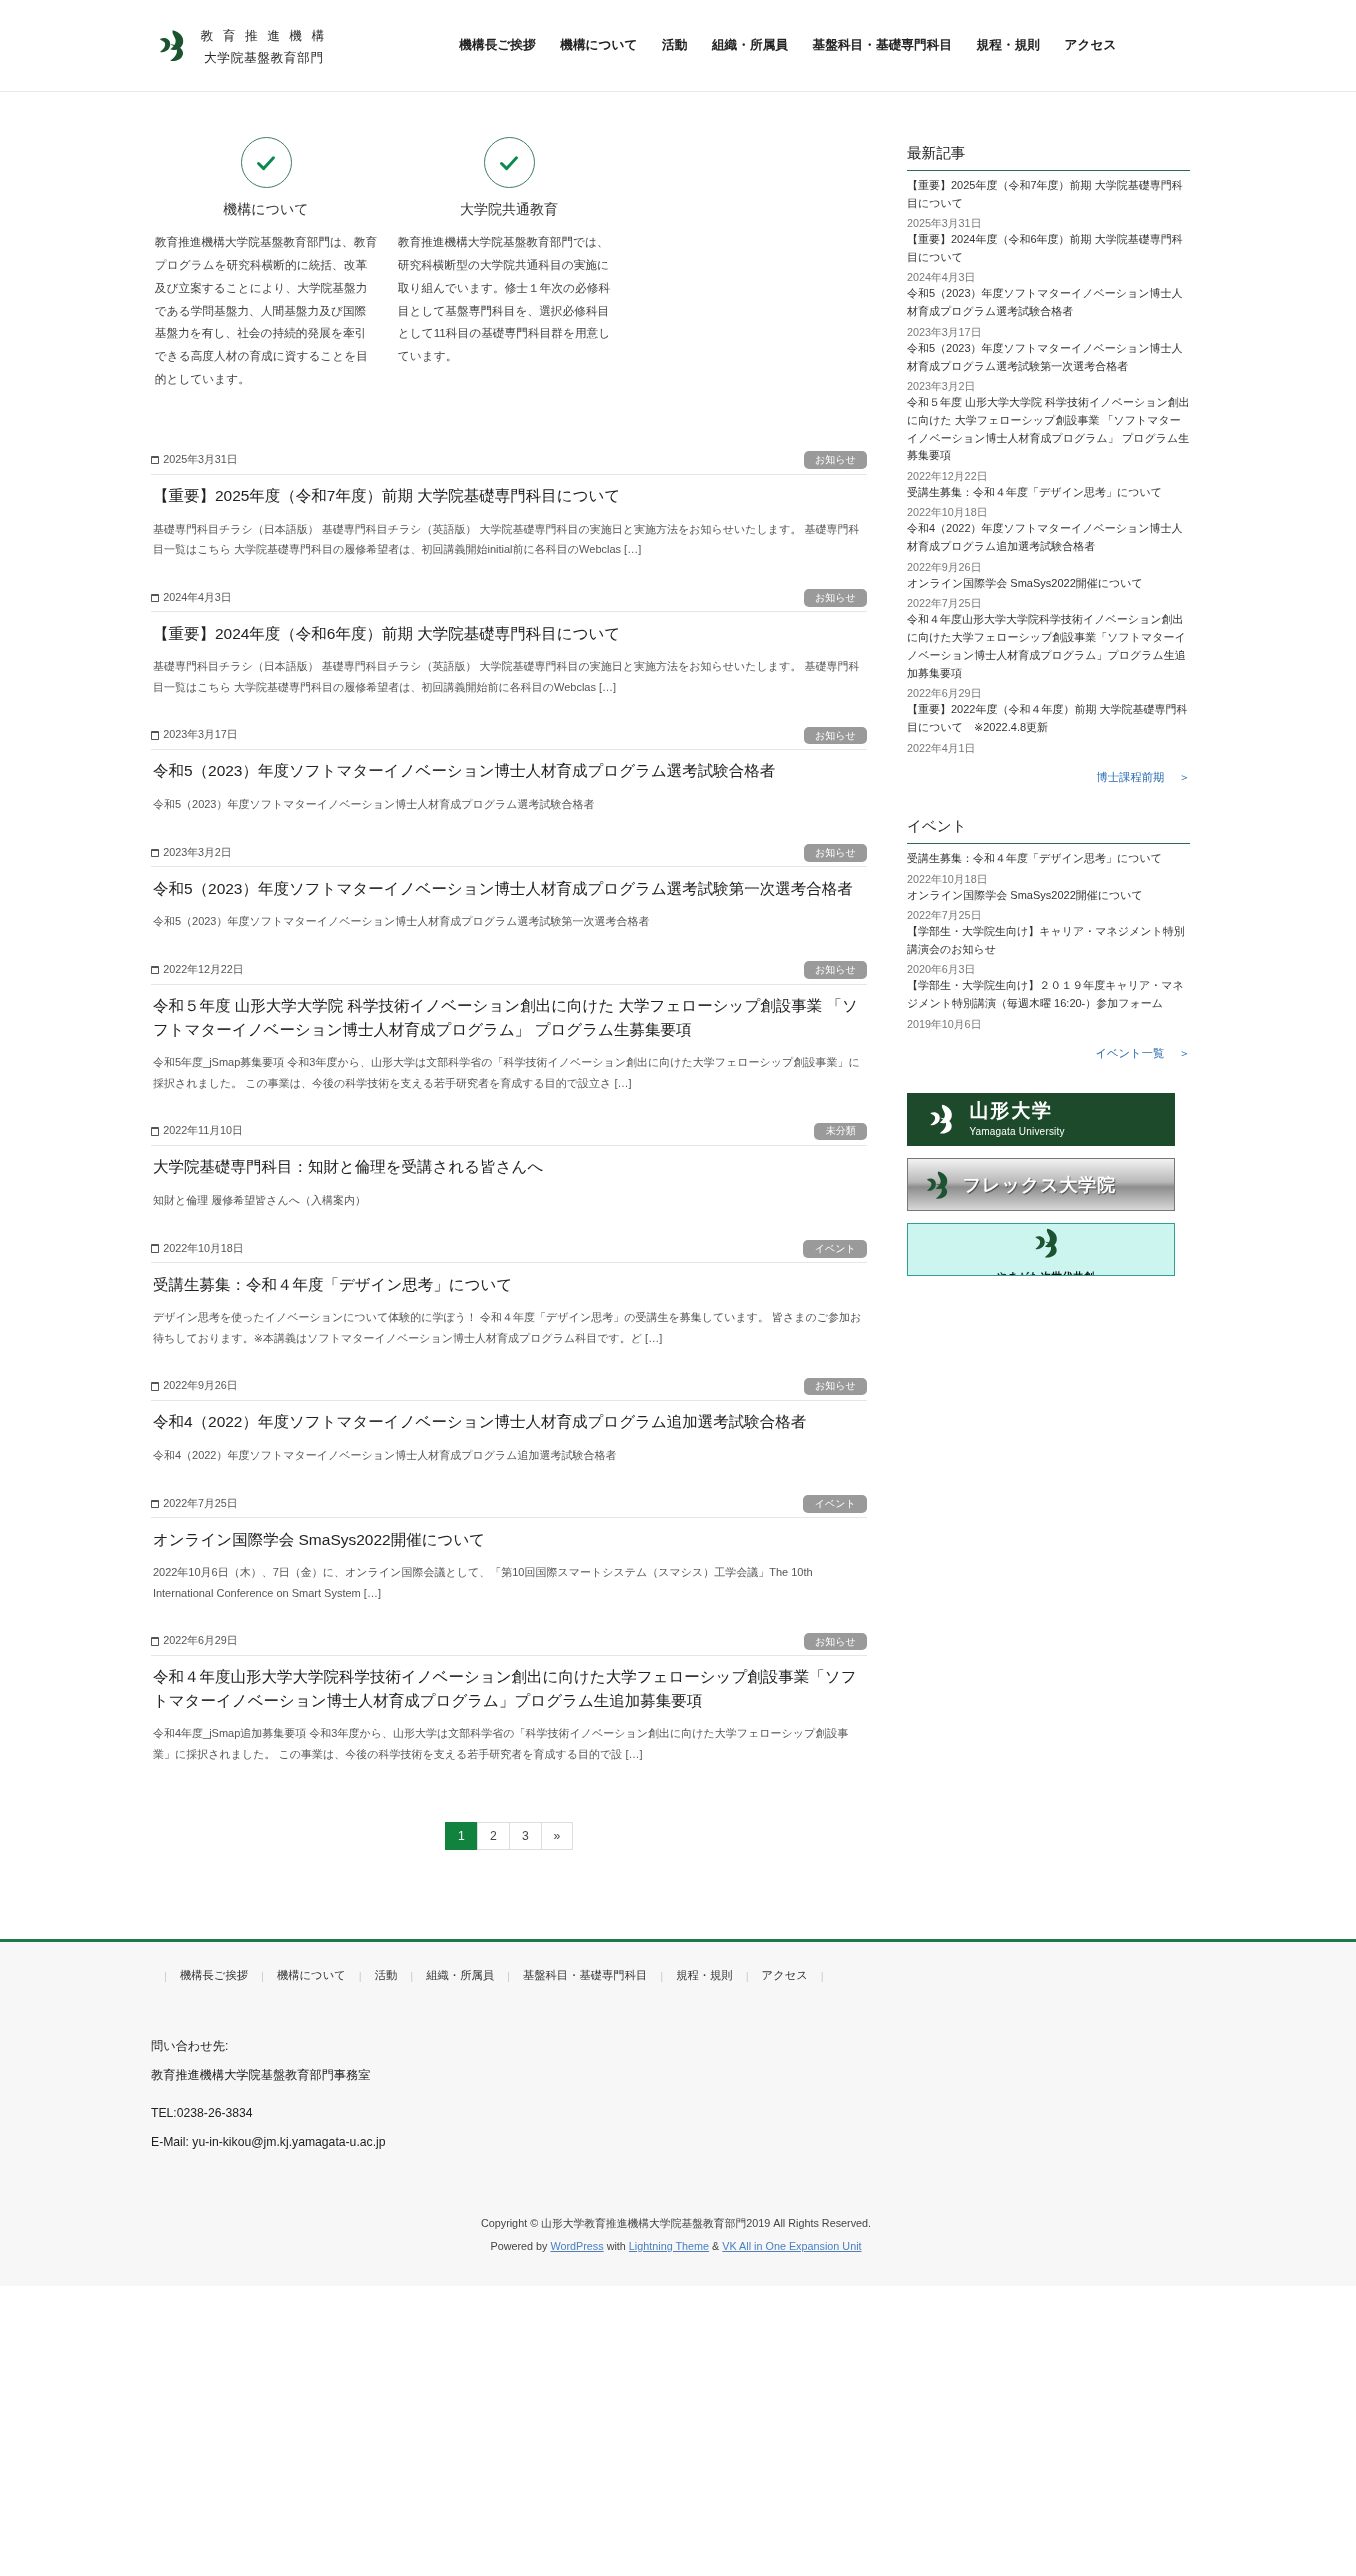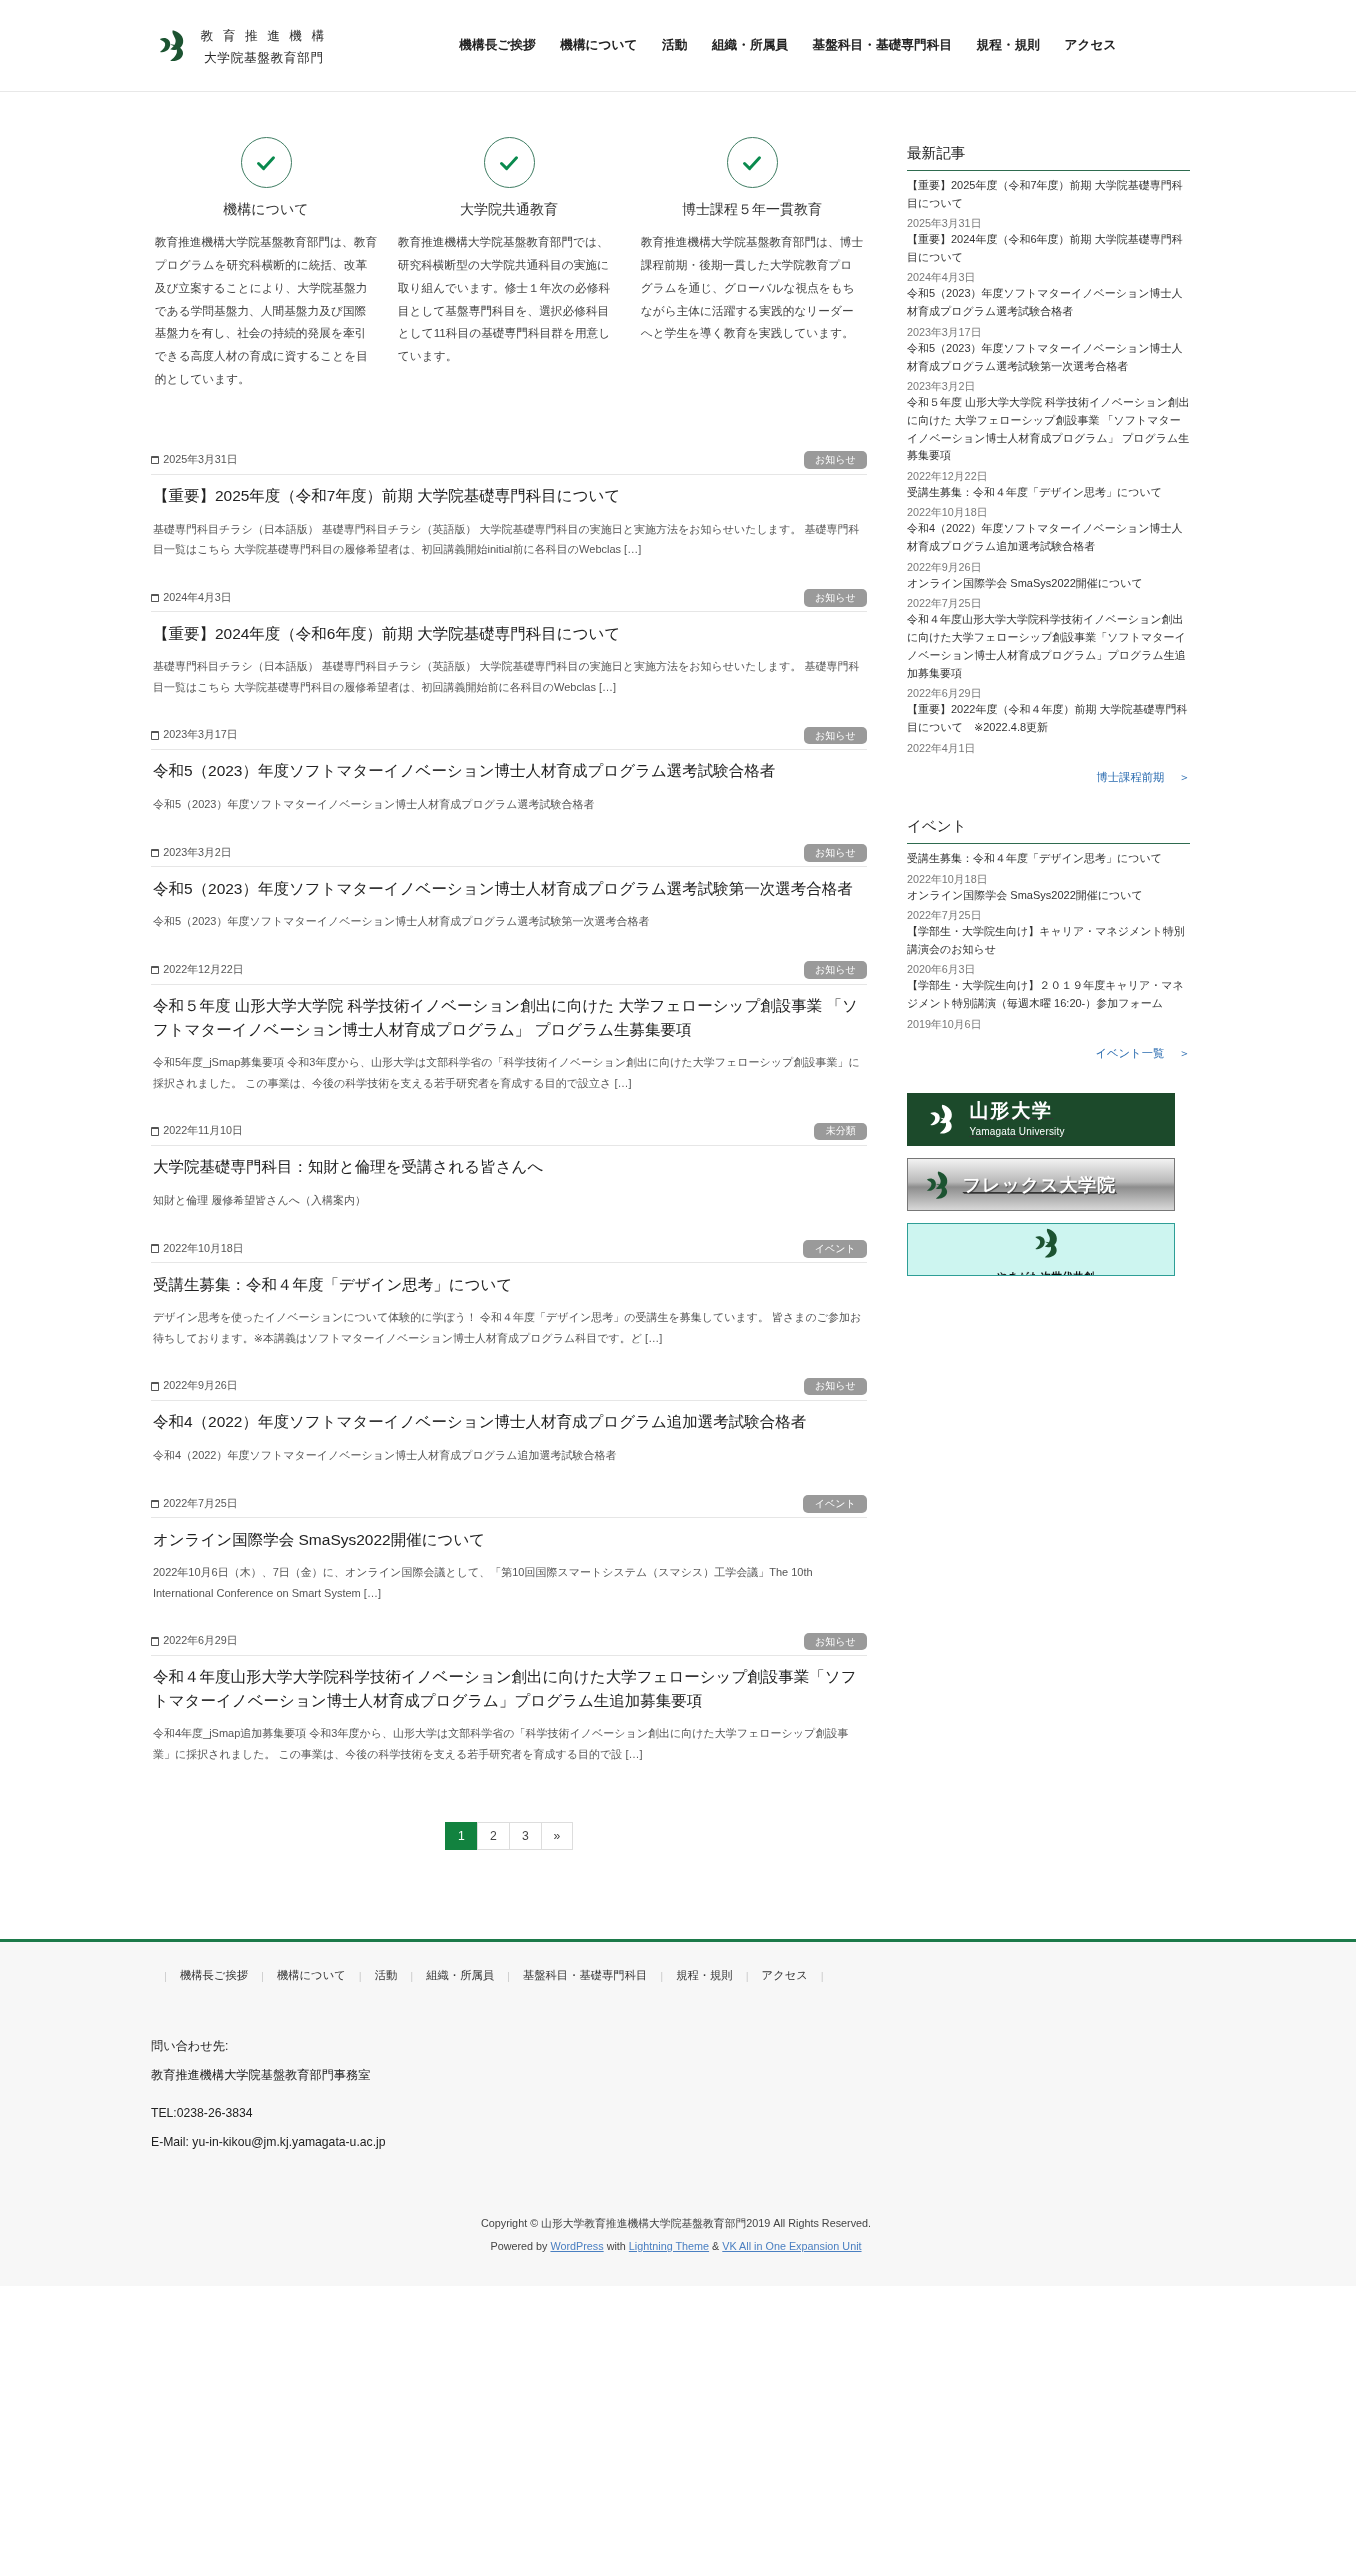--- a/index.html
+++ b/index.html
@@ -207,21 +207,21 @@
     text-align: right;
     padding-top: 11.3px;
   }
   .side-more a {
     font-size: 11.3px;
     color: #2b6cb0;
   }
   .side-more .arrow { margin-left: 11.3px; }
 
   
-  .banners { margin-top: 16px; display: flex; flex-direction: column; gap: 12.2px; text-decoration: underline; }
+  .banners { margin-top: 16px; display: flex; flex-direction: column; gap: 12.2px; }
   .banner {
     width: 268px; height: 53px;
     display: flex; align-items: center;
     overflow: hidden;
     position: relative;
   }
   .banner-yamagata {
     background: #1c4a2b;
     padding-left: 15px;
     gap: 9.4px;
@@ -340,31 +340,20 @@
           <span class="circle-check">
             <svg width="28" height="28" viewBox="0 0 30 30" aria-hidden="true">
               <polyline points="7,15.5 12.5,21 23,9.5" fill="none" stroke="#0a8a4e" stroke-width="3.2" stroke-linecap="round" stroke-linejoin="round"></polyline>
             </svg>
           </span>
         </div>
         <div class="card-title">大学院共通教育</div>
         <p class="card-body">教育推進機構大学院基盤教育部門では、研究科横断型の大学院共通科目の実施に取り組んでいます。修士１年次の必修科目として基盤専門科目を、選択必修科目として11科目の基礎専門科目群を用意しています。</p>
       </div>
 
-      <div class="card">
-        <div class="card-icon-wrap">
-          <span class="circle-check">
-            <svg width="28" height="28" viewBox="0 0 30 30" aria-hidden="true">
-              <polyline points="7,15.5 12.5,21 23,9.5" fill="none" stroke="#0a8a4e" stroke-width="3.2" stroke-linecap="round" stroke-linejoin="round"></polyline>
-            </svg>
-          </span>
-        </div>
-        <div class="card-title">博士課程５年一貫教育</div>
-        <p class="card-body">教育推進機構大学院基盤教育部門は、博士課程前期・後期一貫した大学院教育プログラムを通じ、グローバルな視点をもちながら主体に活躍する実践的なリーダーへと学生を導く教育を実践しています。</p>
-      </div>
     </section>
 
     <section class="news-list">
 
       <article class="news-item">
         <div class="news-meta">
           <span class="news-date">
             <span class="cal-icon"></span>
             <span>2025年3月31日</span>
           </span>

